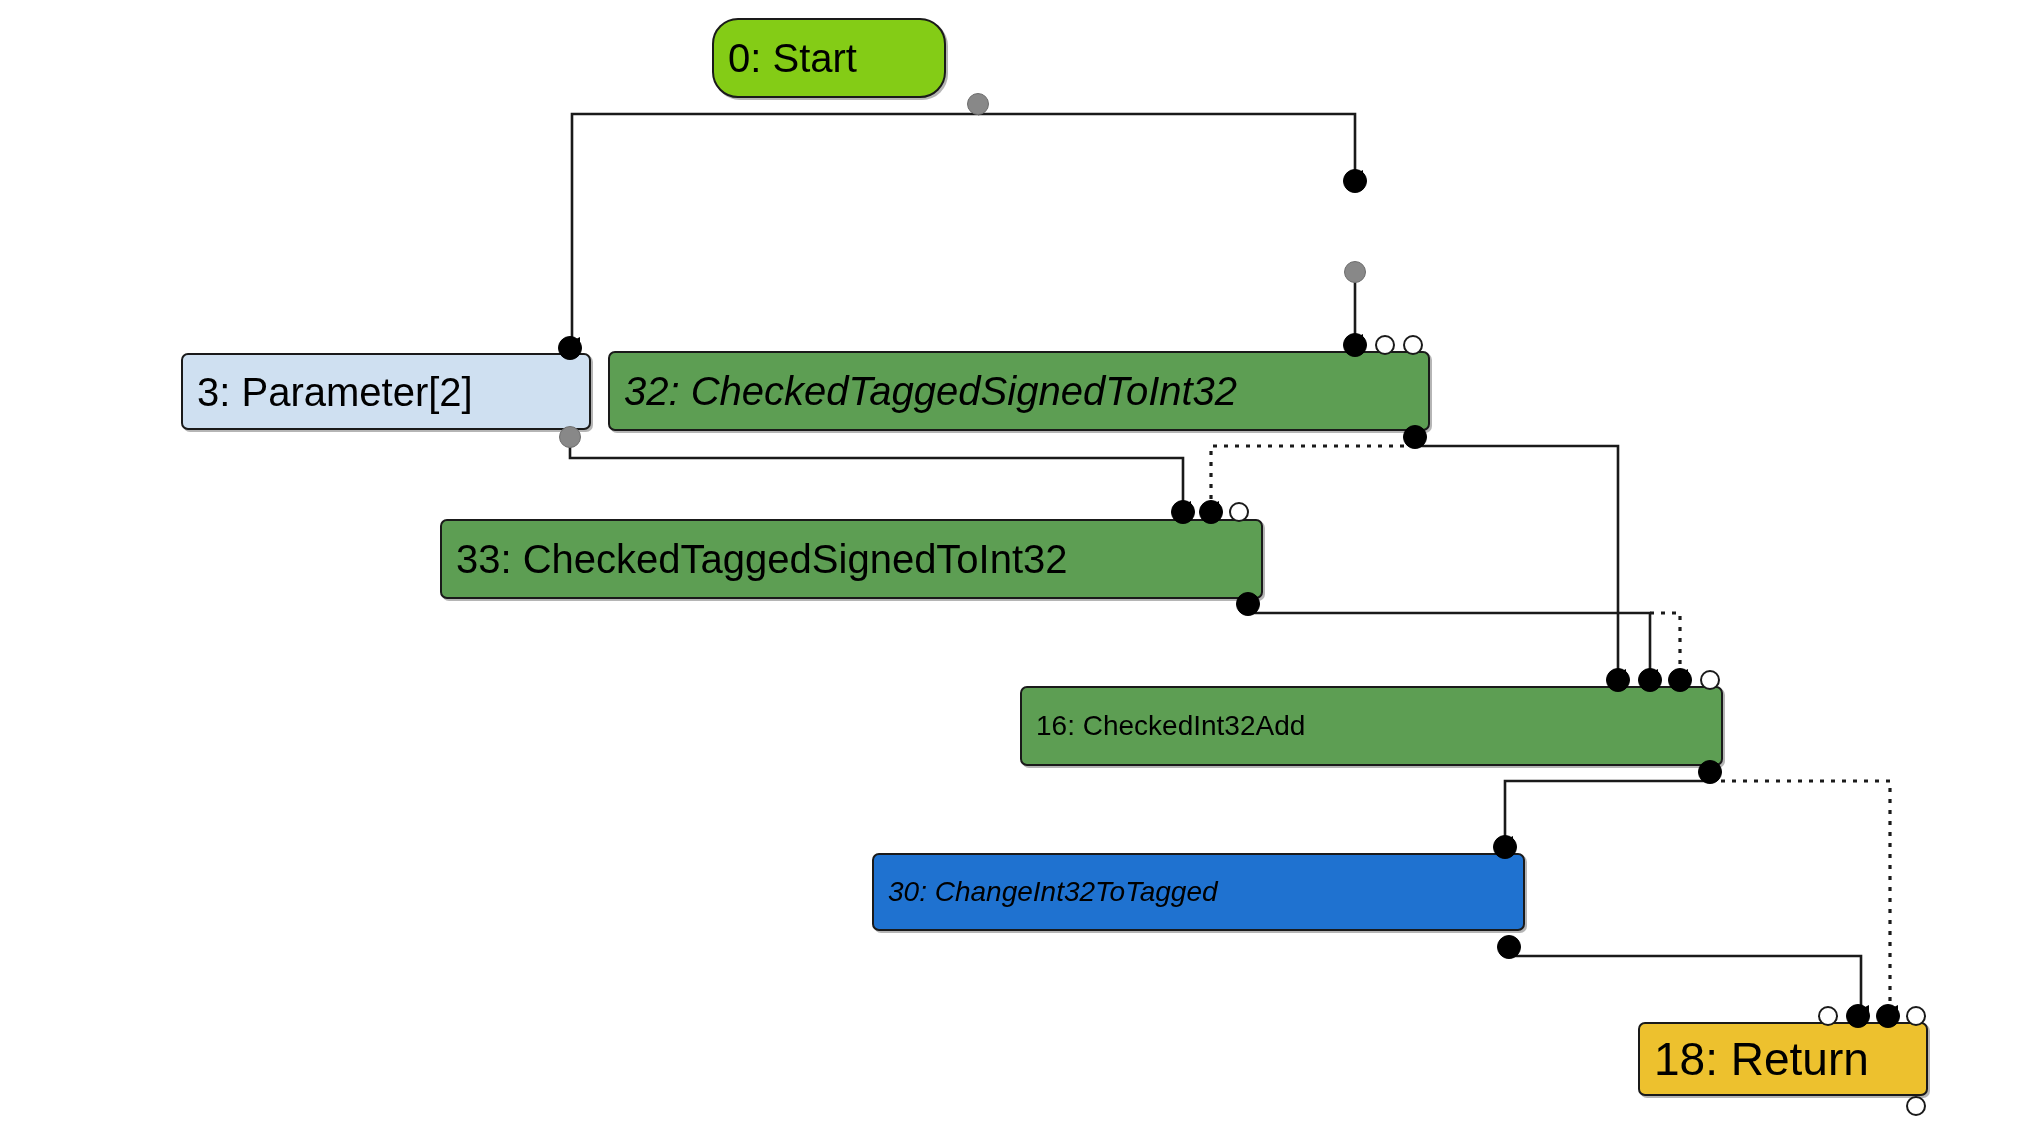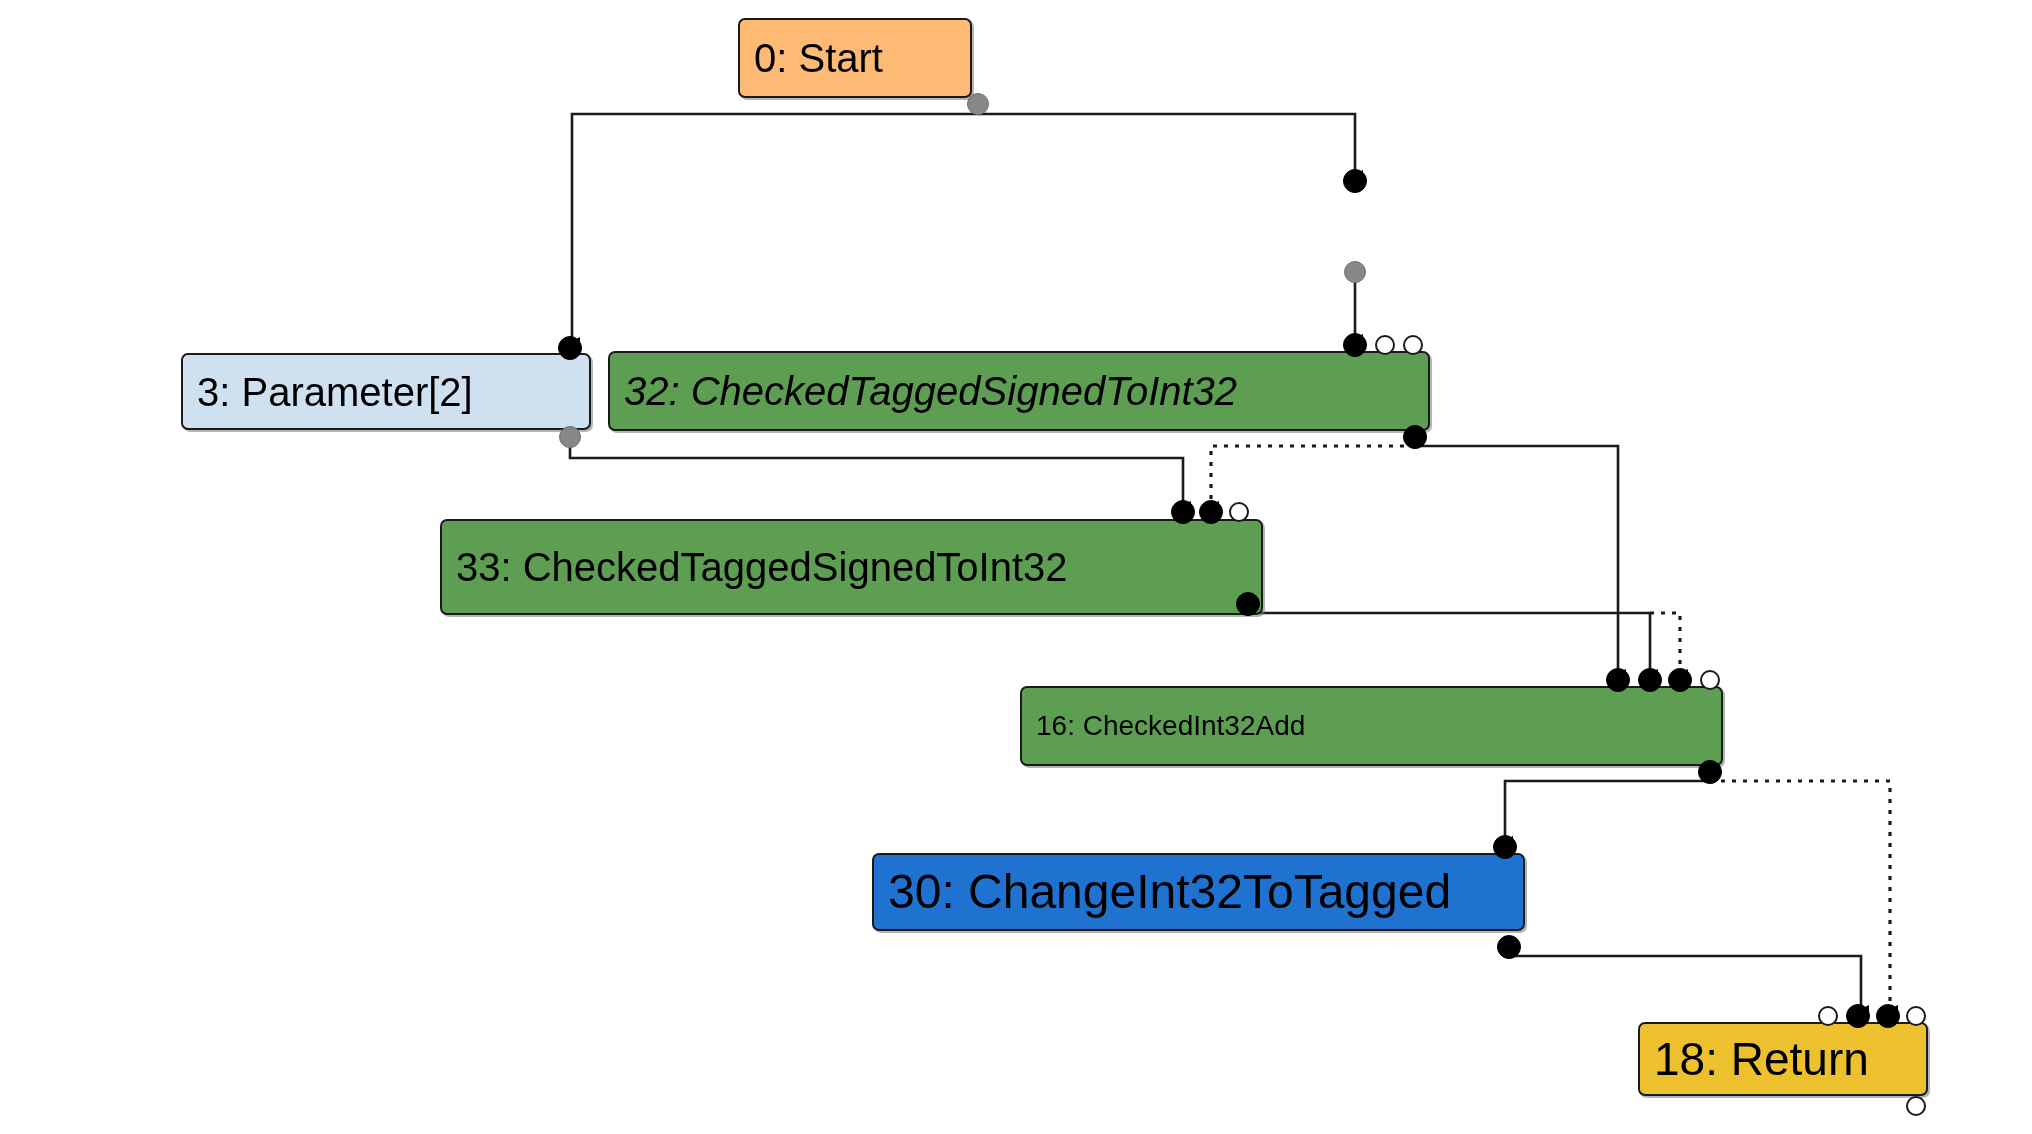--- a/index.html
+++ b/index.html
@@ -86,55 +86,55 @@
         <path d="M 1415 446 L 1211 446 L 1211 505" fill="none" stroke="#1a1a1a" stroke-width="3.2" stroke-dasharray="4 7" stroke-linecap="butt" marker-end="url(#arrowhead)"></path>
         <path d="M 1415 446 L 1618 446 L 1618 673" fill="none" stroke="#1a1a1a" stroke-width="2.6" stroke-linecap="butt" marker-end="url(#arrowhead)"></path>
         <path d="M 1248 604 L 1248 613 L 1650 613 L 1650 673" fill="none" stroke="#1a1a1a" stroke-width="2.6" stroke-linecap="butt" marker-end="url(#arrowhead)"></path>
         <path d="M 1650 613 L 1680 613 L 1680 673" fill="none" stroke="#1a1a1a" stroke-width="3.2" stroke-dasharray="4 7" stroke-linecap="butt" marker-end="url(#arrowhead)"></path>
         <path d="M 1710 772 L 1710 781 L 1505 781 L 1505 840" fill="none" stroke="#1a1a1a" stroke-width="2.6" stroke-linecap="butt" marker-end="url(#arrowhead)"></path>
         <path d="M 1710 781 L 1890 781 L 1890 1009" fill="none" stroke="#1a1a1a" stroke-width="3.2" stroke-dasharray="4 7" stroke-linecap="butt" marker-end="url(#arrowhead)"></path>
         <path d="M 1509 947 L 1509 956 L 1861 956 L 1861 1009" fill="none" stroke="#1a1a1a" stroke-width="2.6" stroke-linecap="butt" marker-end="url(#arrowhead)"></path>
       </g>
   </svg>
   <div id="node-layer">
-      <div class="gnode" style="left: 738px; top: 18px; width: 234px; height: 80px; background: #fdba74;">
+      <div class="gnode" style="left: 712px; top: 18px; width: 234px; height: 80px; background: #84cc16; border-radius: 26px;">
         <span class="label" style="font-size: 40px;">0: Start</span>
       </div>
       <div class="port grey" style="width: 22px; height: 22px; left: 967px; top: 93px;"></div>
       <div class="port filled" style="width: 24px; height: 24px; left: 1343px; top: 169px;"></div>
       <div class="port grey" style="width: 22px; height: 22px; left: 1344px; top: 261px;"></div>
       <div class="gnode" style="left: 181px; top: 353px; width: 410px; height: 77px; background: rgb(207, 224, 241);">
         <span class="label" style="font-size: 40px;">3: Parameter[2]</span>
       </div>
       <div class="port filled" style="width: 24px; height: 24px; left: 558px; top: 336px;"></div>
       <div class="port grey" style="width: 22px; height: 22px; left: 559px; top: 426px;"></div>
       <div class="gnode" style="left: 608px; top: 351px; width: 822px; height: 80px; background: rgb(93, 158, 83);">
         <span class="label" style="font-size: 40px; font-style: italic;">32: CheckedTaggedSignedToInt32</span>
       </div>
       <div class="port filled" style="width: 24px; height: 24px; left: 1343px; top: 333px;"></div>
       <div class="port hollow" style="width: 20px; height: 20px; left: 1375px; top: 335px;"></div>
       <div class="port hollow" style="width: 20px; height: 20px; left: 1403px; top: 335px;"></div>
       <div class="port filled" style="width: 24px; height: 24px; left: 1403px; top: 425px;"></div>
-      <div class="gnode" style="left: 440px; top: 519px; width: 823px; height: 96px; background: rgb(93, 158, 83);">
+      <div class="gnode" style="left: 440px; top: 519px; width: 823px; height: 80px; background: rgb(93, 158, 83);">
         <span class="label" style="font-size: 40px;">33: CheckedTaggedSignedToInt32</span>
       </div>
       <div class="port filled" style="width: 24px; height: 24px; left: 1171px; top: 500px;"></div>
       <div class="port filled" style="width: 24px; height: 24px; left: 1199px; top: 500px;"></div>
       <div class="port hollow" style="width: 20px; height: 20px; left: 1229px; top: 502px;"></div>
       <div class="port filled" style="width: 24px; height: 24px; left: 1236px; top: 592px;"></div>
       <div class="gnode" style="left: 1020px; top: 686px; width: 703px; height: 80px; background: rgb(93, 158, 83);">
         <span class="label" style="font-size: 28px;">16: CheckedInt32Add</span>
       </div>
       <div class="port filled" style="width: 24px; height: 24px; left: 1606px; top: 668px;"></div>
       <div class="port filled" style="width: 24px; height: 24px; left: 1638px; top: 668px;"></div>
       <div class="port filled" style="width: 24px; height: 24px; left: 1668px; top: 668px;"></div>
       <div class="port hollow" style="width: 20px; height: 20px; left: 1700px; top: 670px;"></div>
       <div class="port filled" style="width: 24px; height: 24px; left: 1698px; top: 760px;"></div>
       <div class="gnode" style="left: 872px; top: 853px; width: 653px; height: 78px; background: rgb(31, 114, 208);">
-        <span class="label" style="font-size: 48px;">30: ChangeInt32ToTagged</span>
+        <span class="label" style="font-size: 28px; font-style: italic;">30: ChangeInt32ToTagged</span>
       </div>
       <div class="port filled" style="width: 24px; height: 24px; left: 1493px; top: 835px;"></div>
       <div class="port filled" style="width: 24px; height: 24px; left: 1497px; top: 935px;"></div>
       <div class="gnode" style="left: 1638px; top: 1022px; width: 290px; height: 74px; background: rgb(237, 193, 46);">
         <span class="label" style="font-size: 46px;">18: Return</span>
       </div>
       <div class="port hollow" style="width: 20px; height: 20px; left: 1818px; top: 1006px;"></div>
       <div class="port filled" style="width: 24px; height: 24px; left: 1846px; top: 1004px;"></div>
       <div class="port filled" style="width: 24px; height: 24px; left: 1876px; top: 1004px;"></div>
       <div class="port hollow" style="width: 20px; height: 20px; left: 1906px; top: 1006px;"></div>

